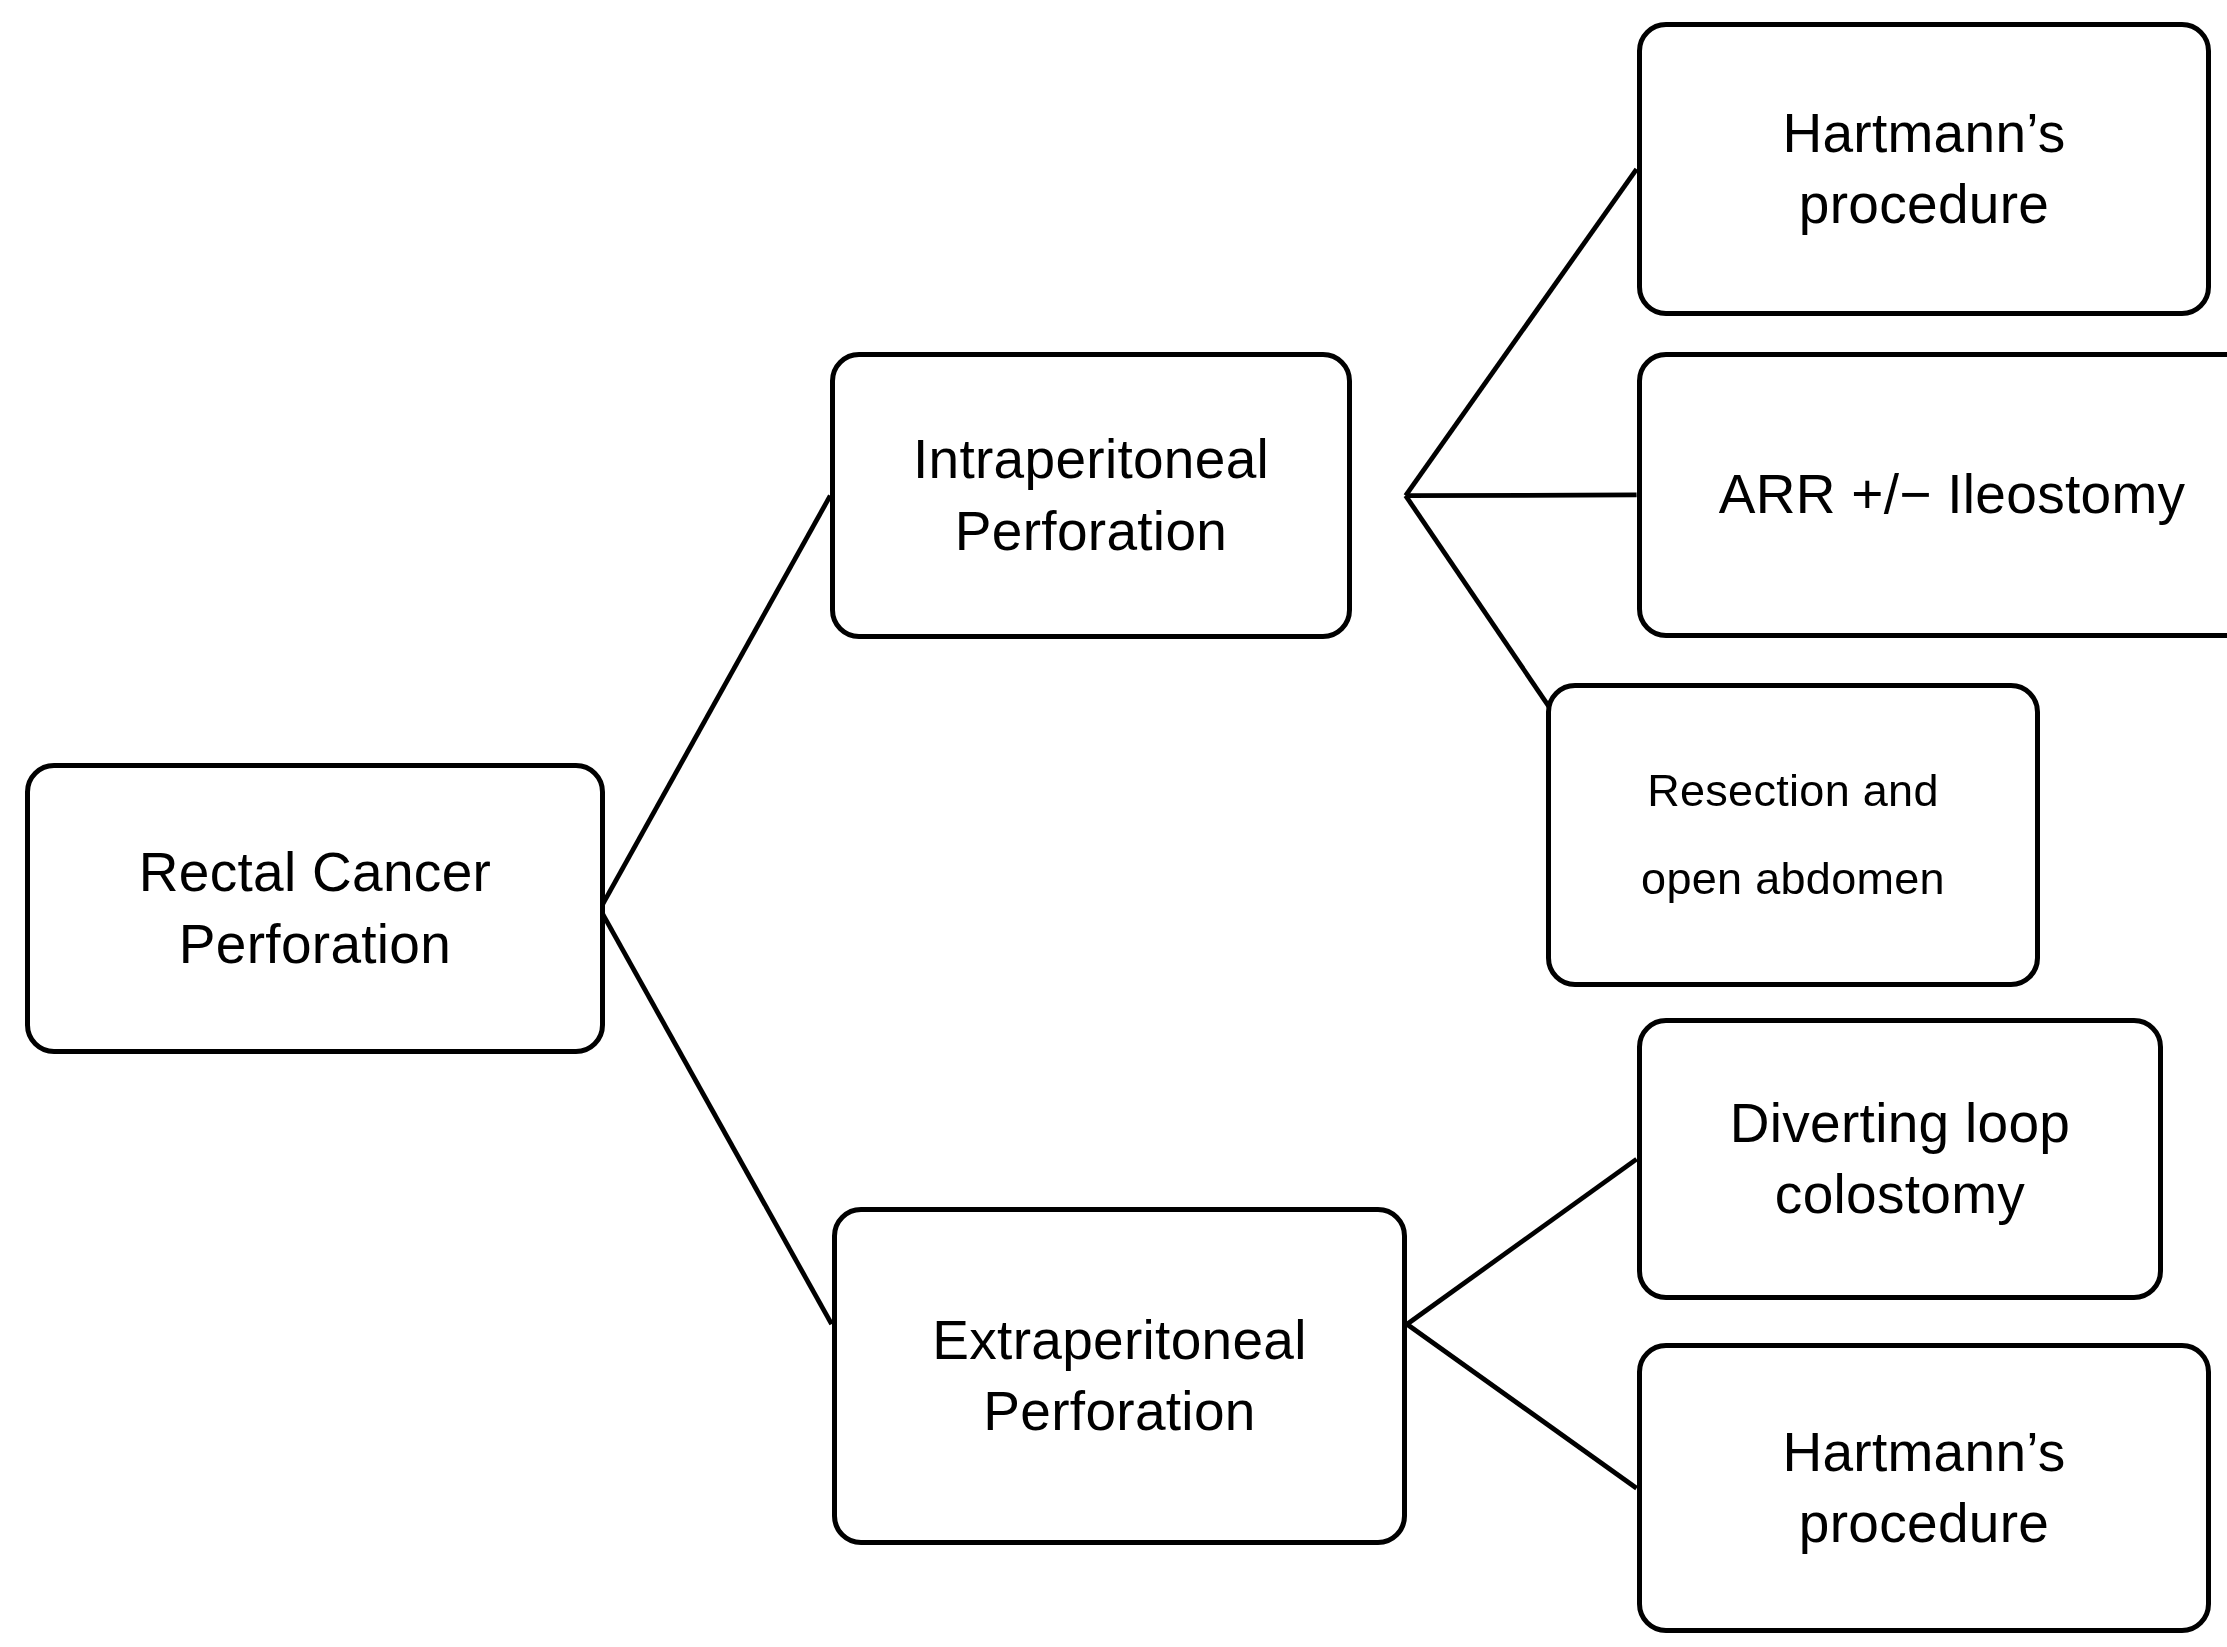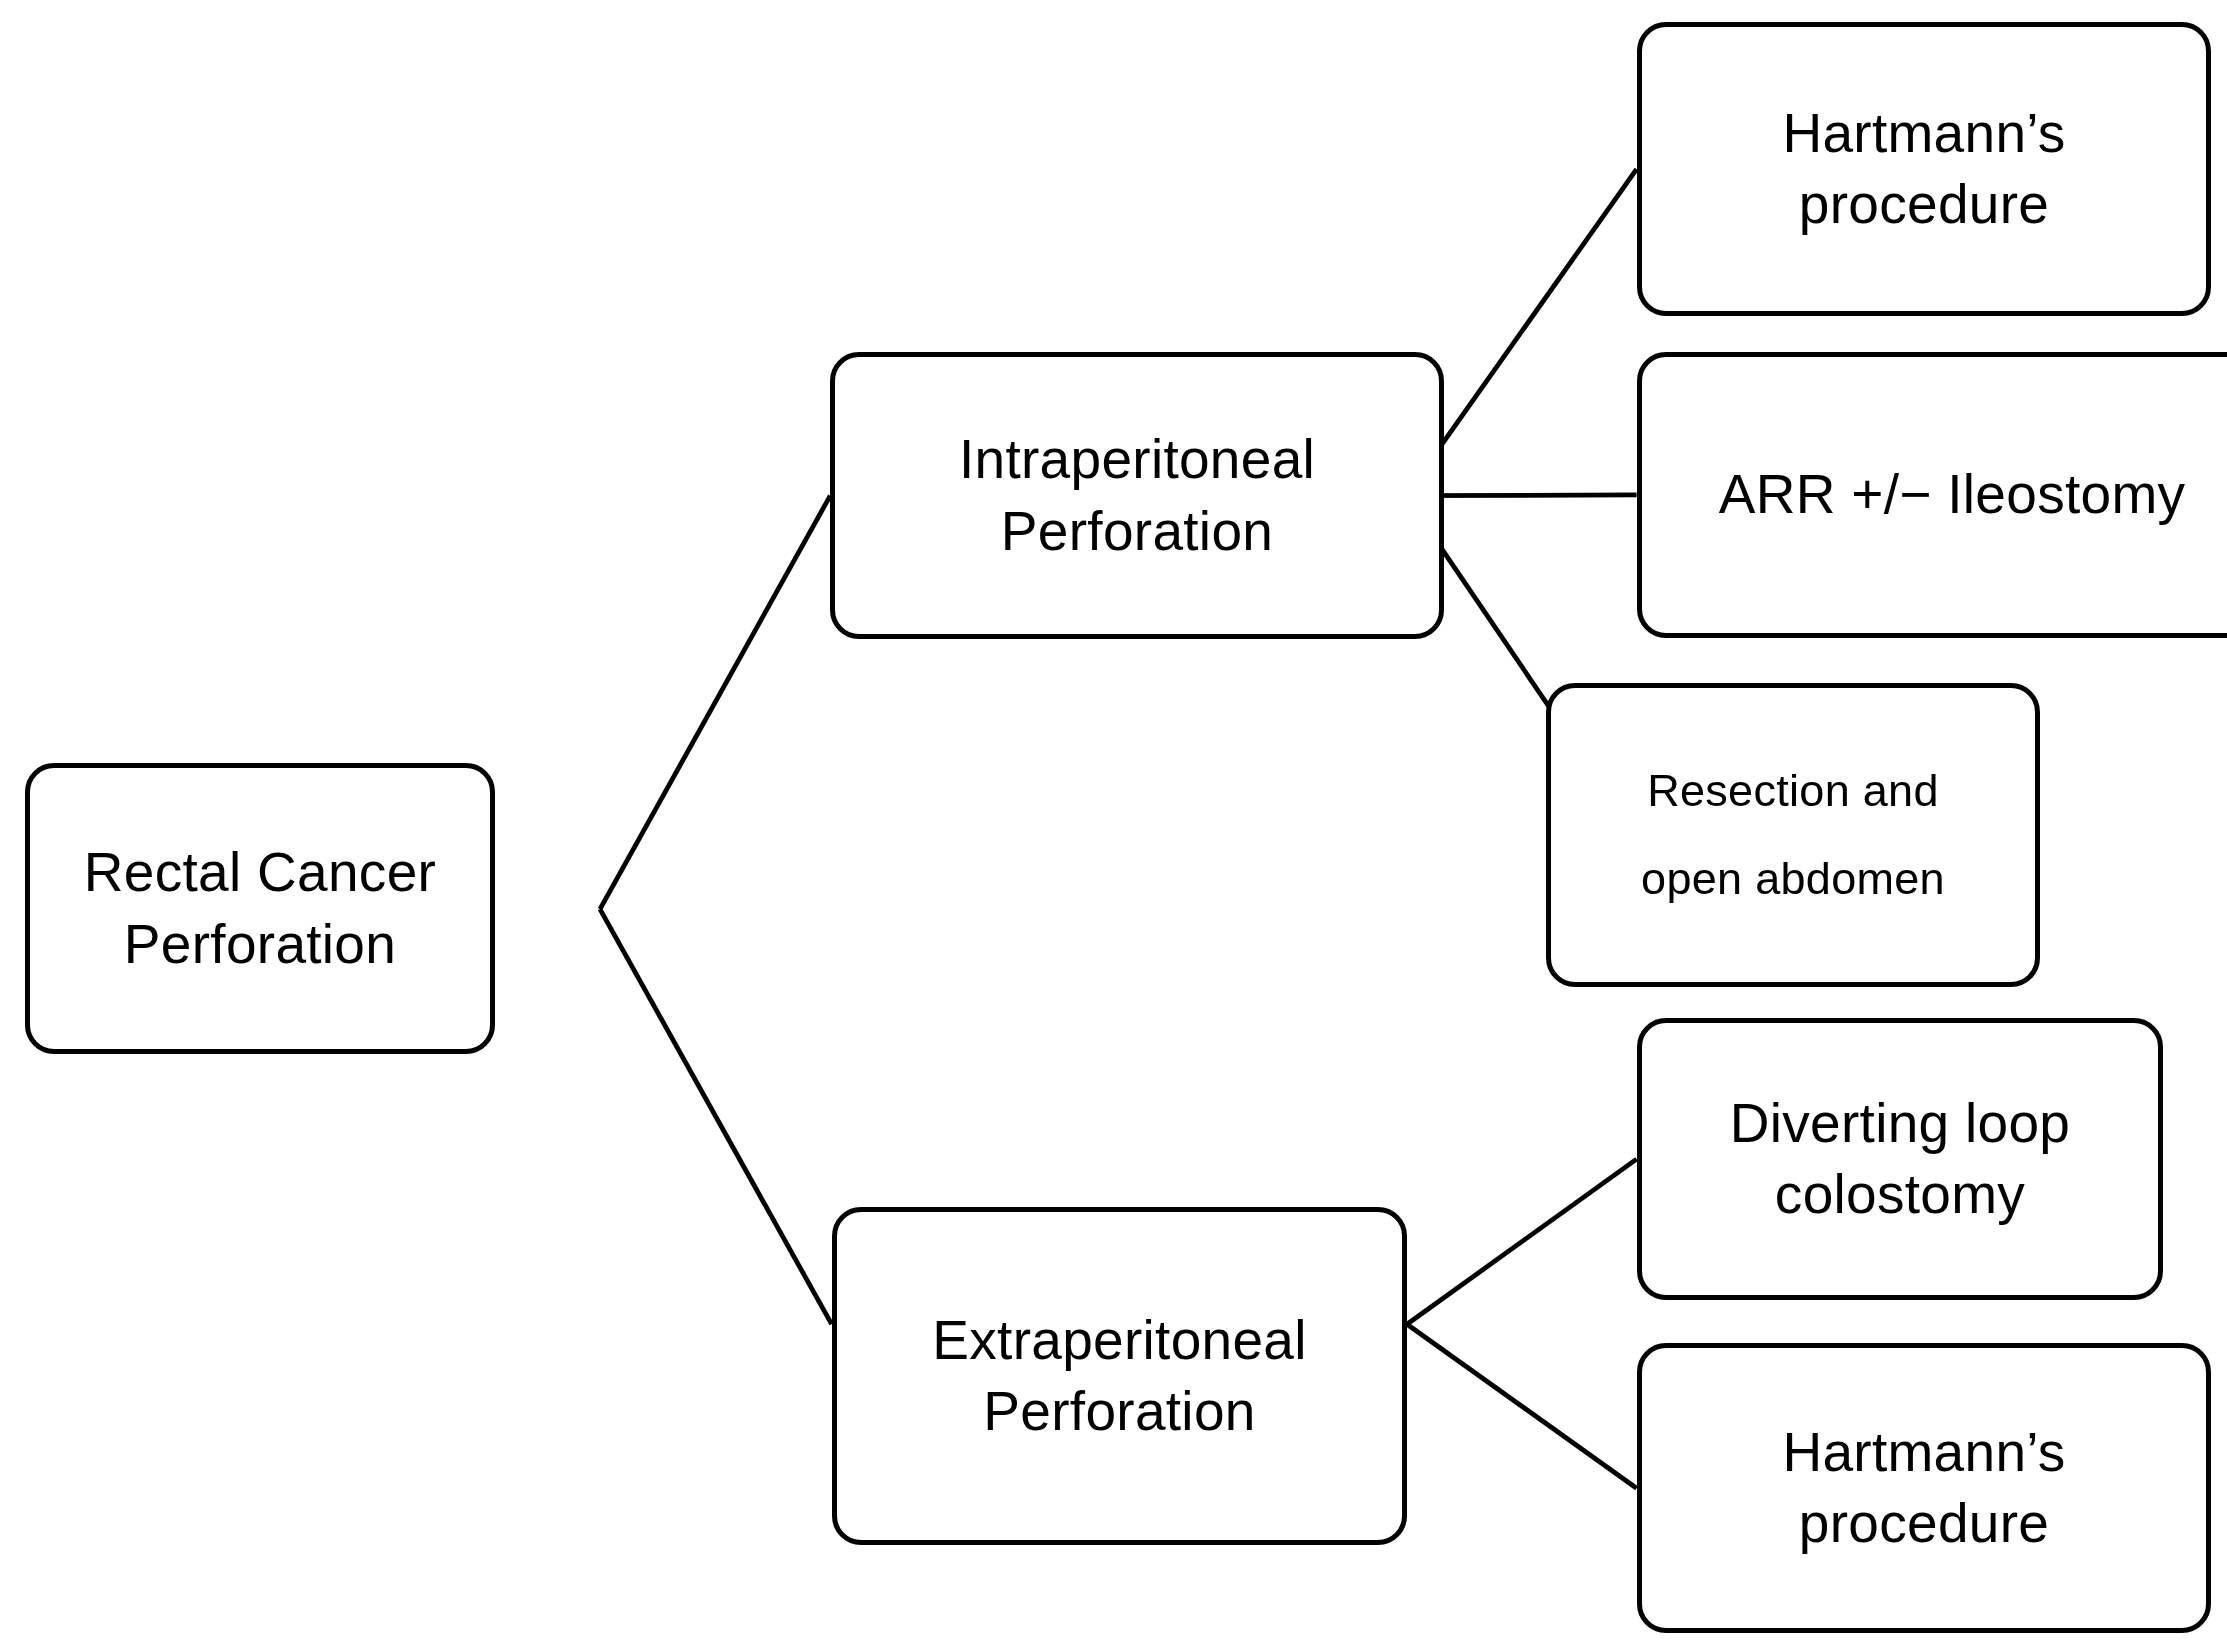--- a/index.html
+++ b/index.html
@@ -57,26 +57,26 @@
   <svg class="edges-layer" viewBox="0 0 3259 2411" width="2227" height="1648" aria-hidden="true">
     <line x1="878" y1="1330" x2="1215" y2="725"></line>
     <line x1="878" y1="1330" x2="1217" y2="1937.5"></line>
     <line x1="2057" y1="725" x2="2395" y2="247"></line>
     <line x1="2057" y1="725" x2="2395" y2="724"></line>
     <line x1="2057" y1="725" x2="2395" y2="1222.5"></line>
     <line x1="2059" y1="1937.5" x2="2395" y2="1696"></line>
     <line x1="2059" y1="1937.5" x2="2395" y2="2177.5"></line>
   </svg>
 
-  <div class="node" style="left: 25px; top: 763px; width: 470px; height: 291px;">
+  <div class="node" style="left: 25px; top: 763px; width: 580px; height: 291px;">
     <span class="node-label">Rectal Cancer
 Perforation</span>
   </div>
 
-  <div class="node" style="left: 830px; top: 352px; width: 614px; height: 287px;">
+  <div class="node" style="left: 830px; top: 352px; width: 522px; height: 287px;">
     <span class="node-label">Intraperitoneal
 Perforation</span>
   </div>
 
   <div class="node" style="left: 832px; top: 1179px; width: 575px; height: 338px; margin-top: 28px;">
     <span class="node-label">Extraperitoneal
 Perforation</span>
   </div>
 
   <div class="node" style="left: 1637px; top: 22px; width: 574px; height: 294px;">

